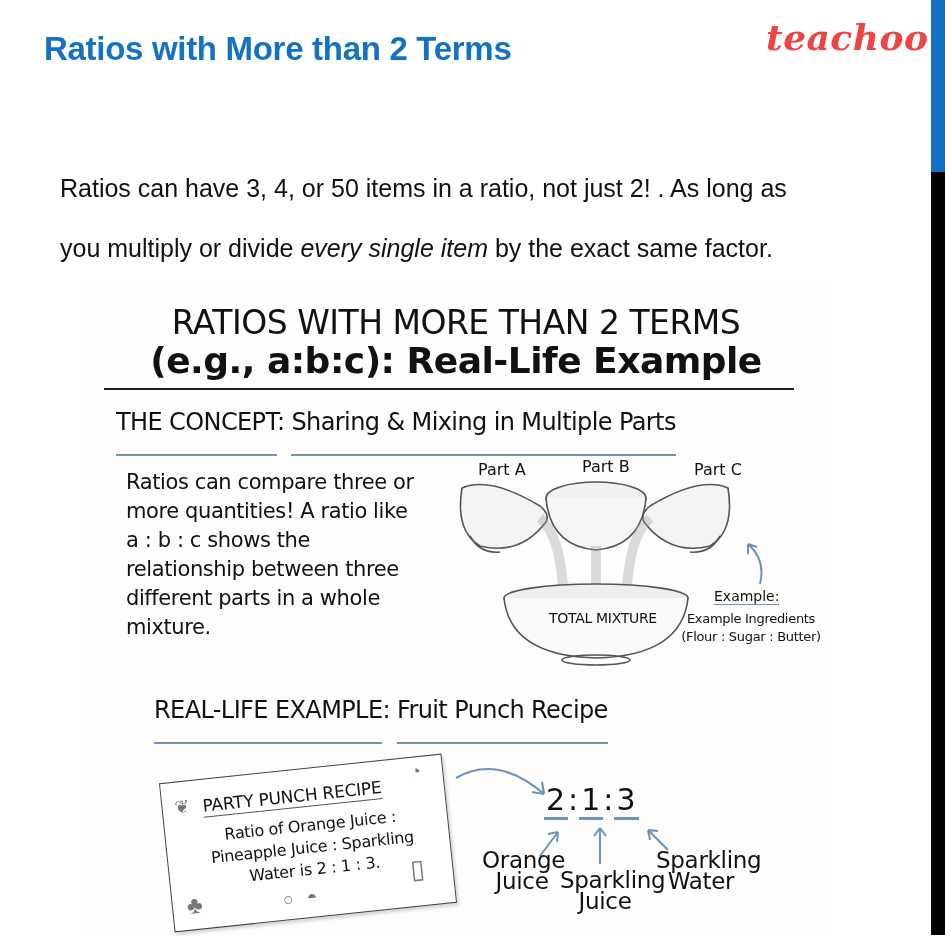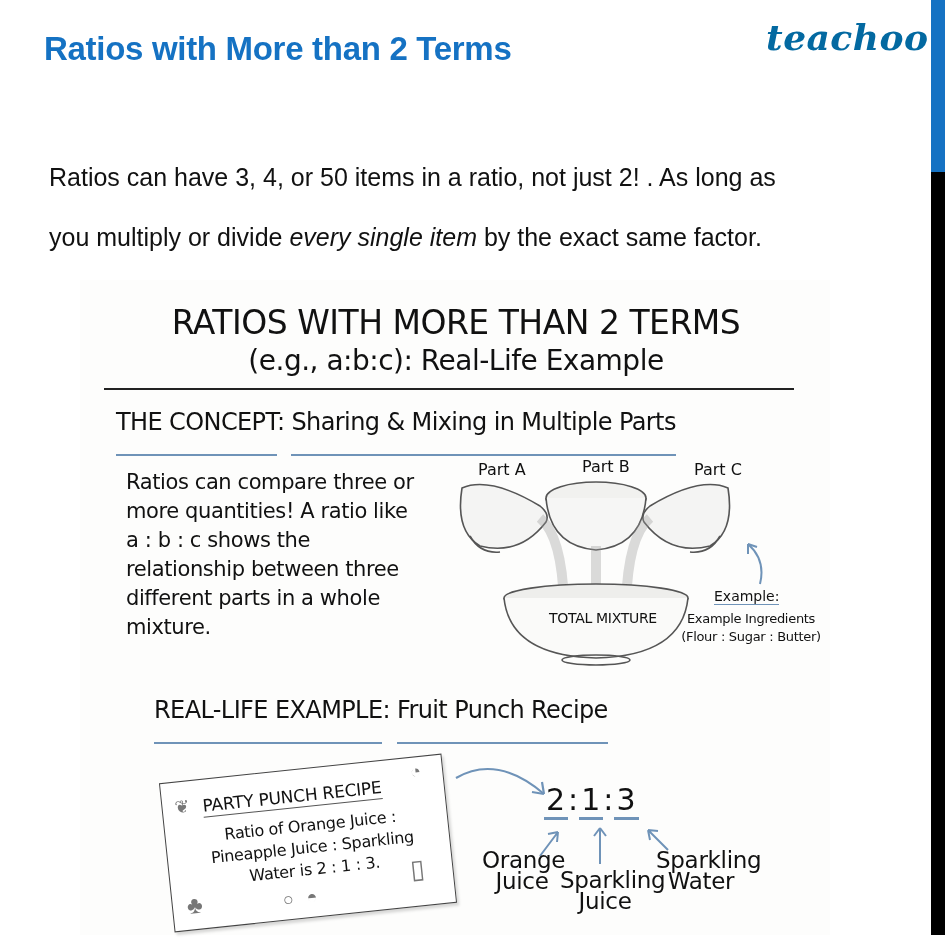--- a/index.html
+++ b/index.html
@@ -1,29 +1,29 @@
 <!DOCTYPE html>
 <html><head>
   <meta charset="utf-8">
   <style>
     html, body { margin: 0; padding: 0; background: #ffffff; }
     body { width: 945px; height: 945px; position: relative; overflow: hidden; font-family: "Liberation Sans", sans-serif; }
 
     .slide-title { position: absolute; left: 44px; top: 30px; font-size: 33px; font-weight: bold; color: #1572c3; letter-spacing: -0.3px; margin: 0; }
-    .logo { position: absolute; left: 766px; top: 16px; font-family: "DejaVu Serif", serif; font-style: italic; font-weight: bold; font-size: 36px; color: #0369a1; letter-spacing: 0.5px; }
+    .logo { position: absolute; left: 766px; top: 16px; font-family: "DejaVu Serif", serif; font-style: italic; font-weight: bold; font-size: 36px; color: #ef4444; letter-spacing: 0.5px; }
     .side-bar-blue { position: absolute; left: 931px; top: 0; width: 14px; height: 172px; background: #1572c3; }
     .side-bar-black { position: absolute; left: 931px; top: 172px; width: 14px; height: 763px; background: #000; }
 
-    .intro { position: absolute; left: 44px; top: 142px; width: 870px; font-size: 25px; line-height: 60px; color: #111; margin: 5px; }
+    .intro { position: absolute; left: 44px; top: 142px; width: 870px; font-size: 25px; line-height: 60px; color: #111; margin: 16px; }
     .intro em { font-style: italic; }
 
     .figure { position: absolute; left: 80px; top: 280px; width: 750px; height: 655px; background: #fdfdfc; }
     .fig-title { position: absolute; left: 36px; top: 24px; width: 680px; text-align: center; font-size: 33px; line-height: 38px; color: #111; font-family: "DejaVu Sans", sans-serif; letter-spacing: -0.5px; }
     .fig-title .l1 { display: block; font-size: 33px; }
-    .fig-title .l2 { display: block; font-size: 28px; }
+    .fig-title .l2 { display: block; font-size: 36px; font-weight: bold; }
     .fig-rule { position: absolute; left: 24px; top: 108px; width: 690px; height: 2px; background: #222; }
 
     .section-head { position: absolute; font-family: "DejaVu Sans", sans-serif; font-size: 24px; color: #111; letter-spacing: -0.6px; white-space: nowrap; }
     .section-head .ul { border-bottom: 2px solid #6f93b8; padding-bottom: 18px; }
     .sh-concept { left: 36px; top: 128px; }
     .sh-real { left: 32px; top: 416px; margin-left: 42px; }
 
     .concept-text { position: absolute; left: 46px; top: 188px; width: 300px; font-family: "DejaVu Sans", sans-serif; font-size: 21px; line-height: 29px; color: #111; letter-spacing: -0.4px; }
 
     .part-label { position: absolute; font-family: "DejaVu Sans", sans-serif; font-size: 16px; color: #111; }

